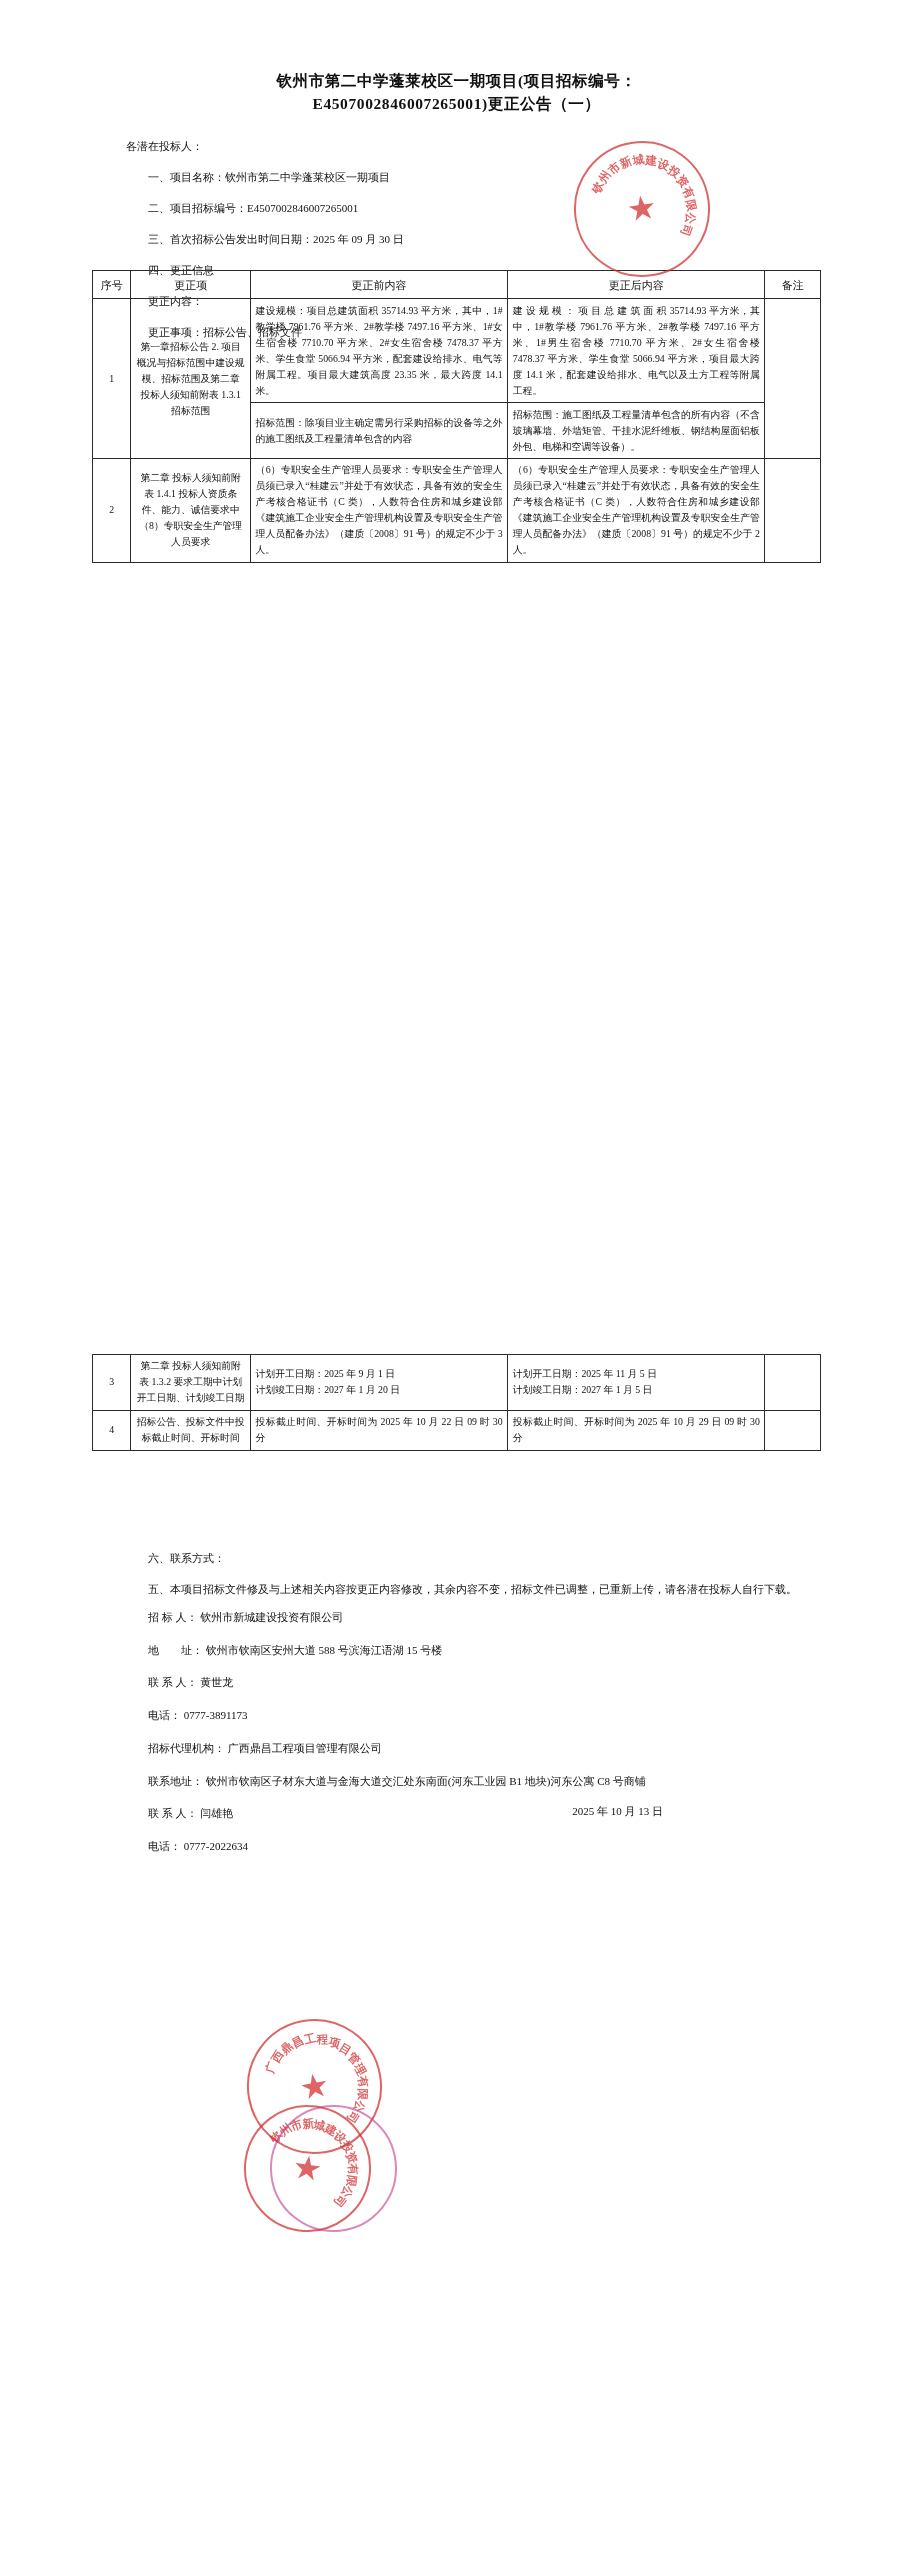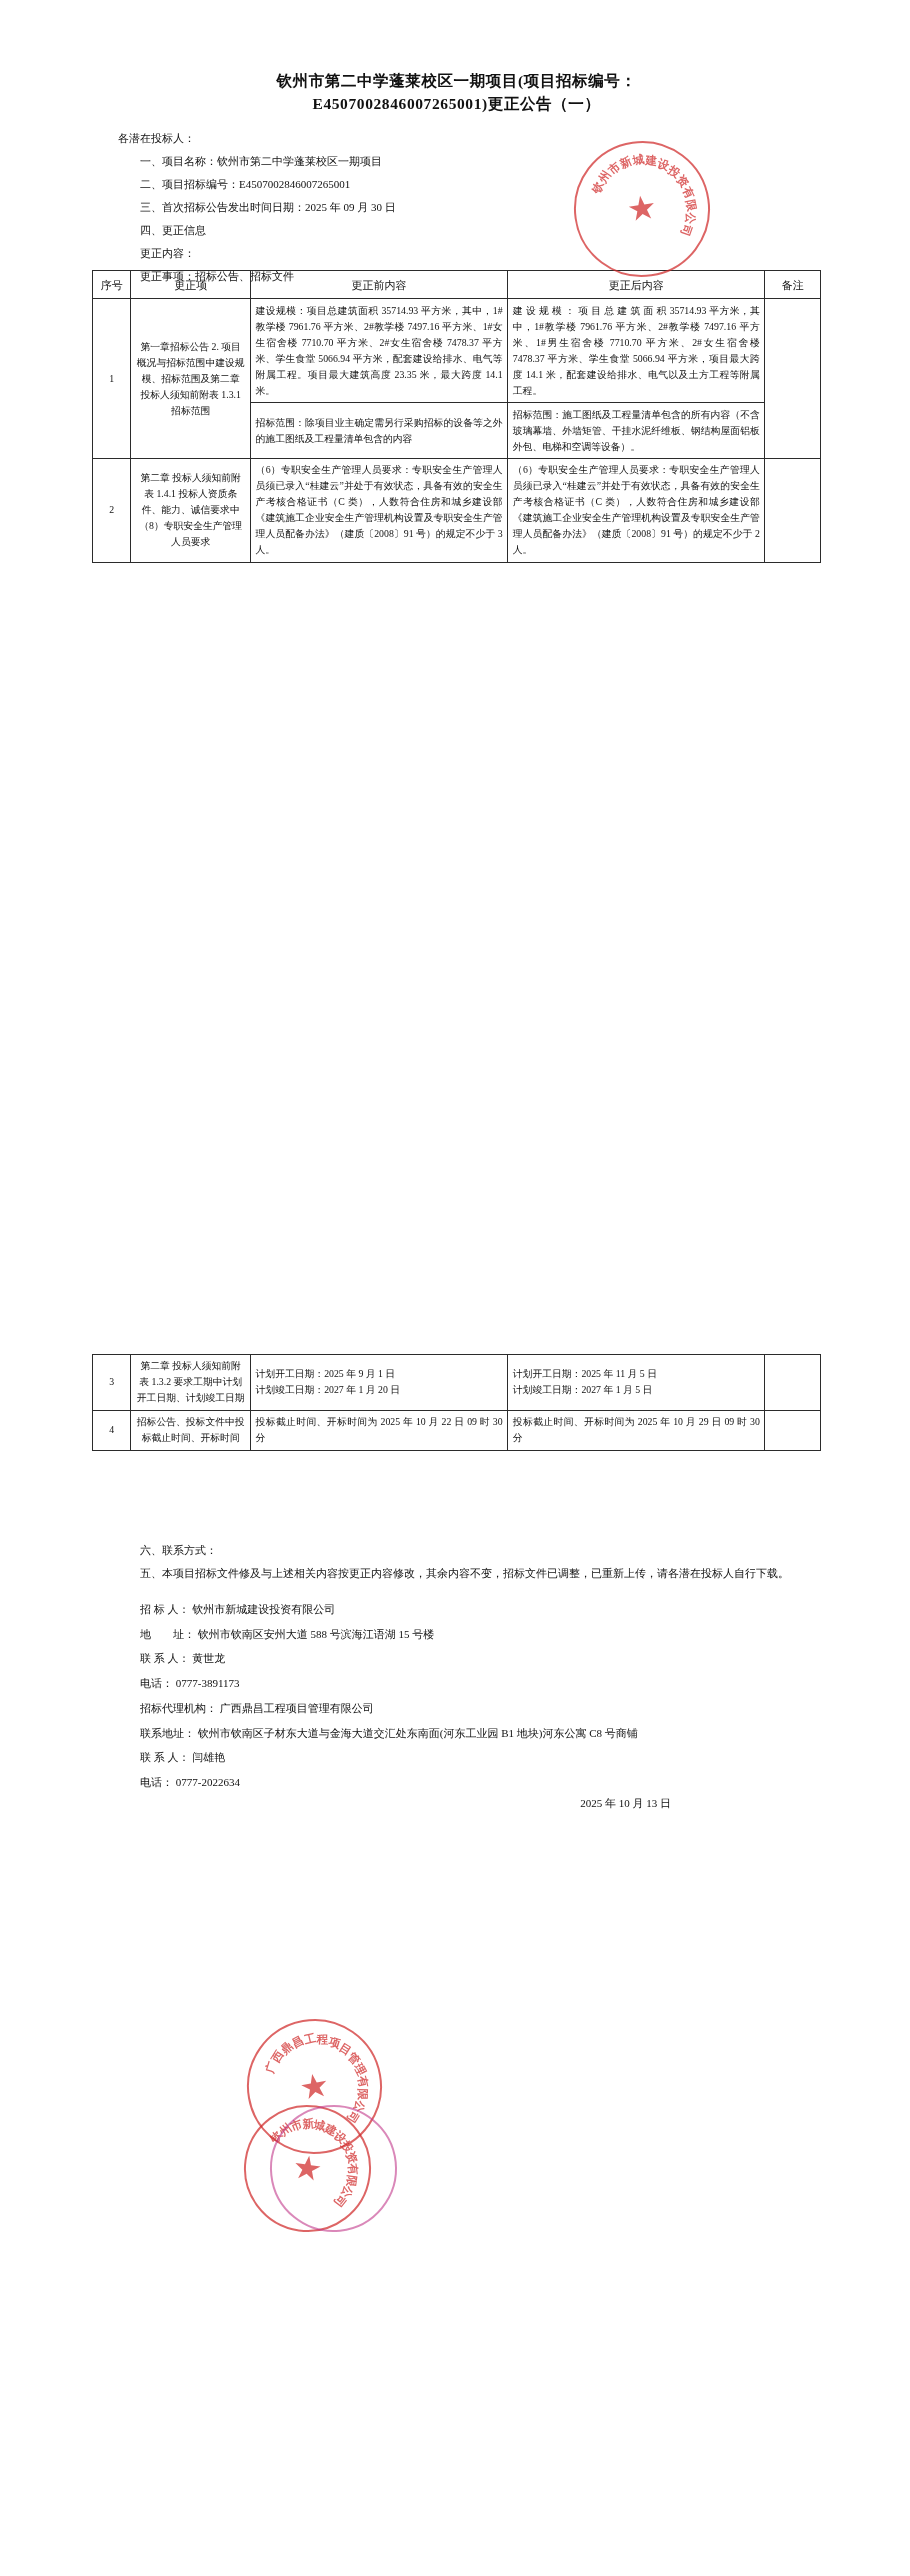--- a/index.html
+++ b/index.html
@@ -32,21 +32,21 @@
     font-weight: bold;
     font-size: 15.5px;
     line-height: 23px;
     letter-spacing: 0.6px;
   }
   .doc-title .line2 { display: block; }
 
   .para {
     font-size: 11px;
     line-height: 19px;
-    margin: 4px;
+    margin: 12px;
   }
   .indent1 { text-indent: 22px; }
   .indent2 { text-indent: 44px; }
   .indent3 { padding-left: 44px; text-indent: 0; }
 
   table.maintable {
     border-collapse: collapse;
     width: 729px;
     table-layout: fixed;
   }

